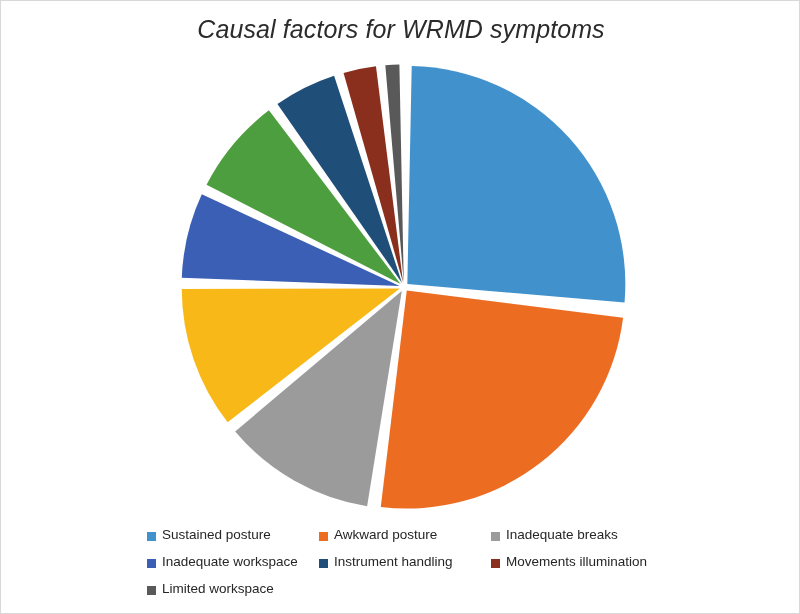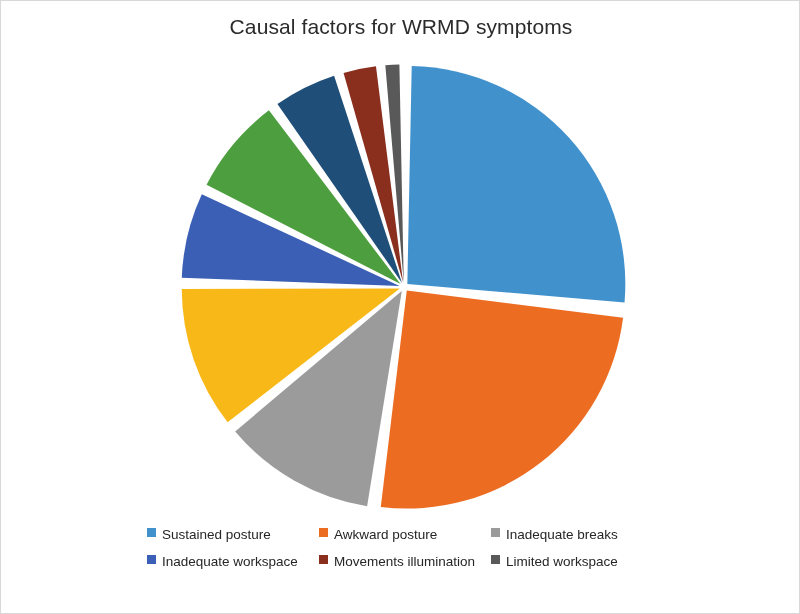--- a/index.html
+++ b/index.html
@@ -18,25 +18,26 @@
     box-sizing: border-box;
     border: 1px solid #d8d8d8;
     overflow: hidden;
   }
   #chart-title {
     position: absolute;
     top: 14px;
     left: 0;
     width: 800px;
     text-align: center;
-    font-size: 21px;
+    font-size: 25px;
     font-weight: 400;
     color: #2b2b2b;
     letter-spacing: 0.1px;
     font-family: "Liberation Sans", sans-serif;
+    font-style: italic;
   }
   #pie-wrap {
     position: absolute;
     left: 175px;
     top: 58px;
     width: 456px;
     height: 456px;
   }
   #pie-svg {
     display: block;
@@ -49,21 +50,21 @@
     top: 520px;
     width: 520px;
     height: 82px;
     display: grid;
     grid-template-columns: 172px 172px 176px;
     grid-template-rows: 27px 27px 27px;
     align-items: center;
   }
   .legend-item {
     display: flex;
-    align-items: flex-start;
+    align-items: flex-end;
     gap: 6px;
     white-space: nowrap;
   }
   .legend-swatch {
     width: 9px;
     height: 9px;
     flex: 0 0 auto;
     display: inline-block;
   }
   .legend-label {
@@ -107,20 +108,24 @@
       </div>
       <div class="legend-item">
         <span class="legend-swatch" style="background: rgb(155, 155, 155);"></span>
         <span class="legend-label">Inadequate breaks</span>
       </div>
       <div class="legend-item">
         <span class="legend-swatch" style="background: rgb(58, 95, 180);"></span>
         <span class="legend-label">Inadequate workspace</span>
       </div>
       <div class="legend-item">
+        <span class="legend-swatch" style="background: rgb(31, 78, 121);"></span>
+        <span class="legend-label">Instrument handling</span>
+      </div>
+      <div class="legend-item">
         <span class="legend-swatch" style="background: rgb(138, 46, 29);"></span>
         <span class="legend-label">Movements illumination</span>
       </div>
       <div class="legend-item">
         <span class="legend-swatch" style="background: rgb(89, 89, 89);"></span>
         <span class="legend-label">Limited workspace</span>
       </div>
     </div>
 
 </div>

